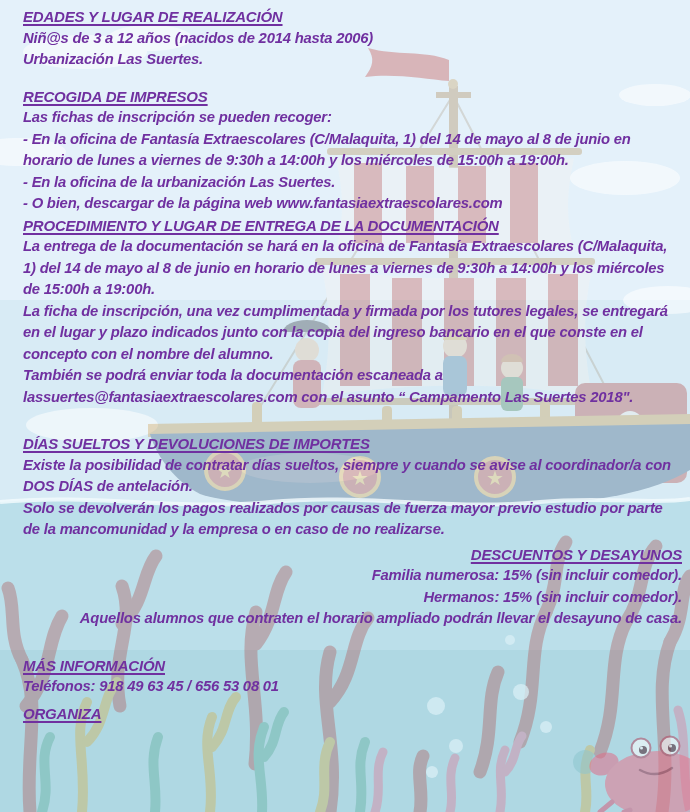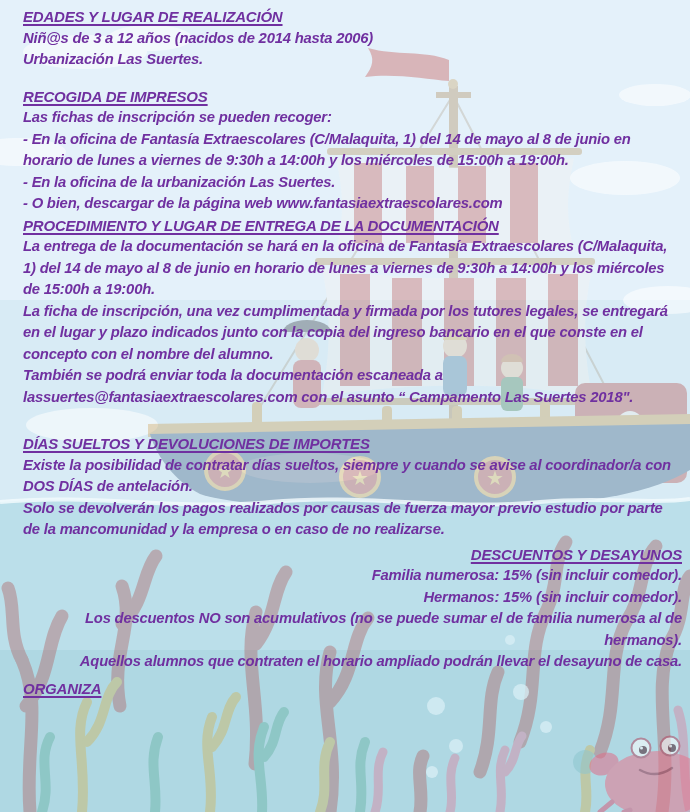--- a/index.html
+++ b/index.html
@@ -219,24 +219,27 @@
     <section class="sec s4">
       <h2>DÍAS SUELTOS Y DEVOLUCIONES DE IMPORTES</h2>
       <p>Existe la posibilidad de contratar días sueltos, siempre y cuando se avise al coordinador/a con DOS DÍAS de antelación.</p>
       <p>Solo se devolverán los pagos realizados por causas de fuerza mayor previo estudio por parte de la mancomunidad y la empresa o en caso de no realizarse.</p>
     </section>
 
     <section class="sec s5">
       <h2>DESCUENTOS Y DESAYUNOS</h2>
       <p>Familia numerosa: 15% (sin incluir comedor).</p>
       <p>Hermanos: 15% (sin incluir comedor).</p>
-      <p>Los descuentos NO son acumulativos (no se puede sumar el de familia numerosa al de hermanos).</p>
       <p>Aquellos alumnos que contraten el horario ampliado podrán llevar el desayuno de casa.</p>
     </section>
 
+    <section class="sec s6">
+      <h2>MÁS INFORMACIÓN</h2>
+      <p>Teléfonos: 918 49 63 45 / 656 53 08 01</p>
+    </section>
 
     <section class="sec s7">
       <h2>ORGANIZA</h2>
 
     </section>
 
   </main>
 </div>
 
 </body></html>

